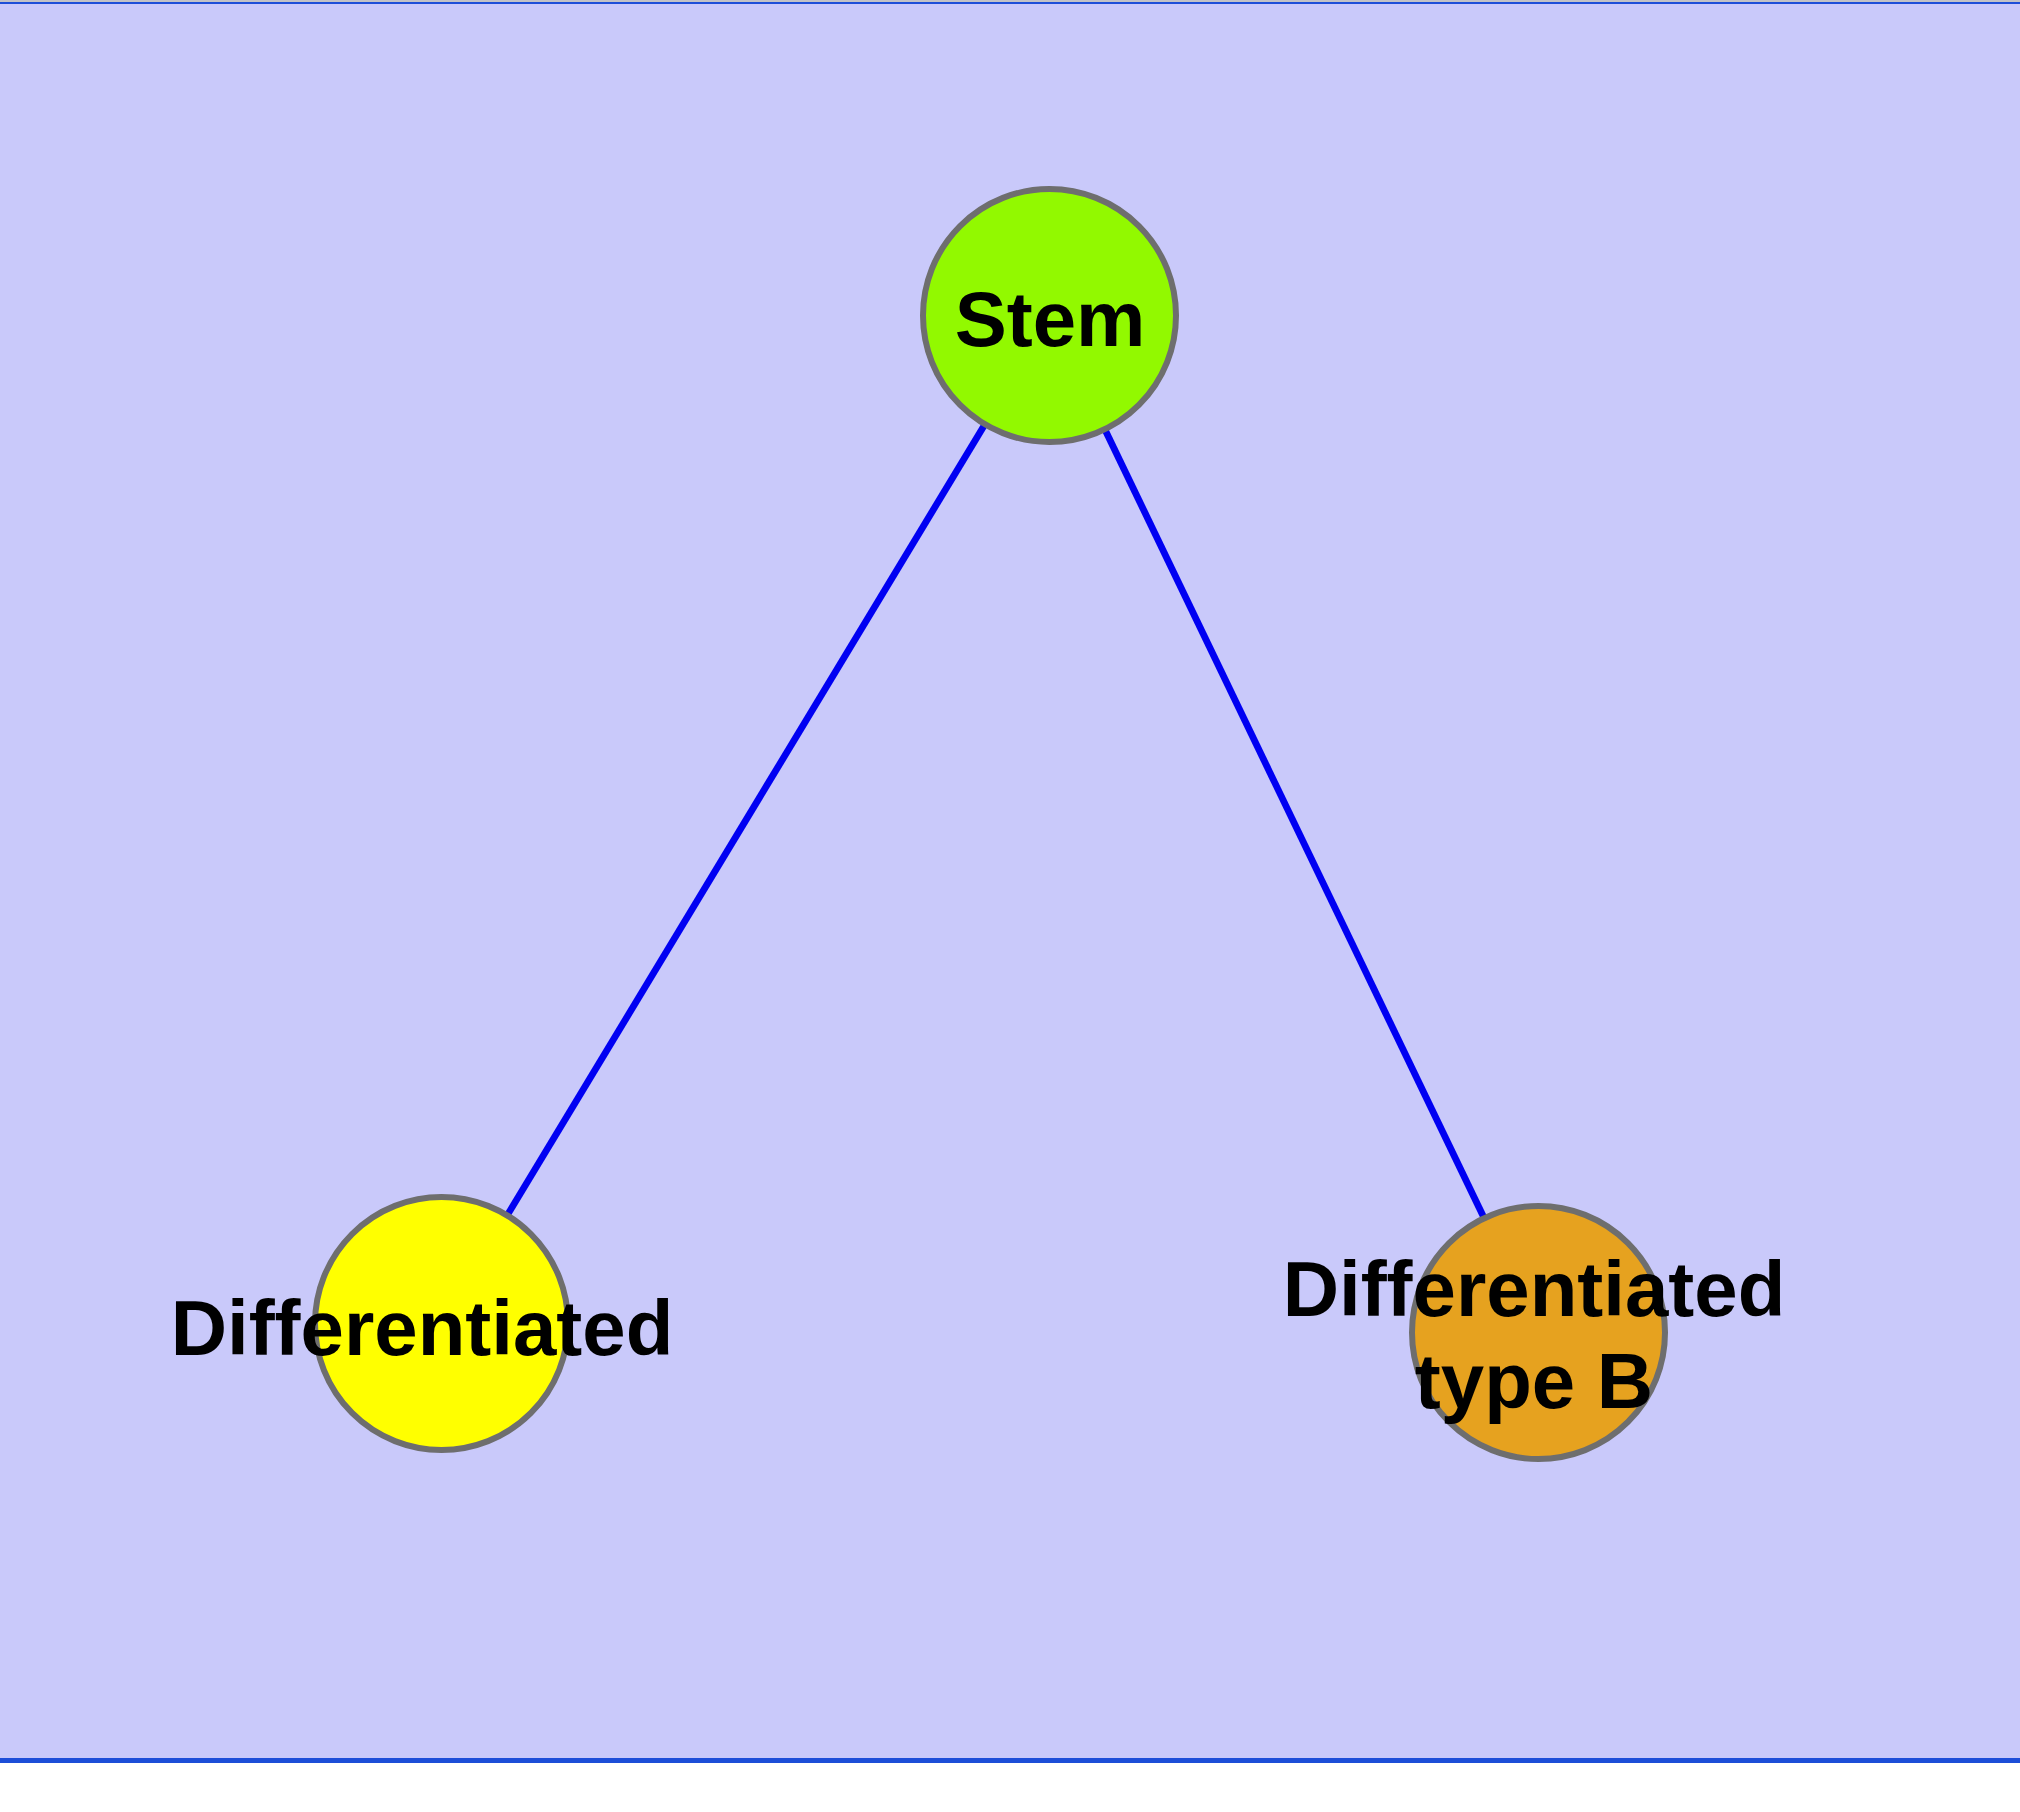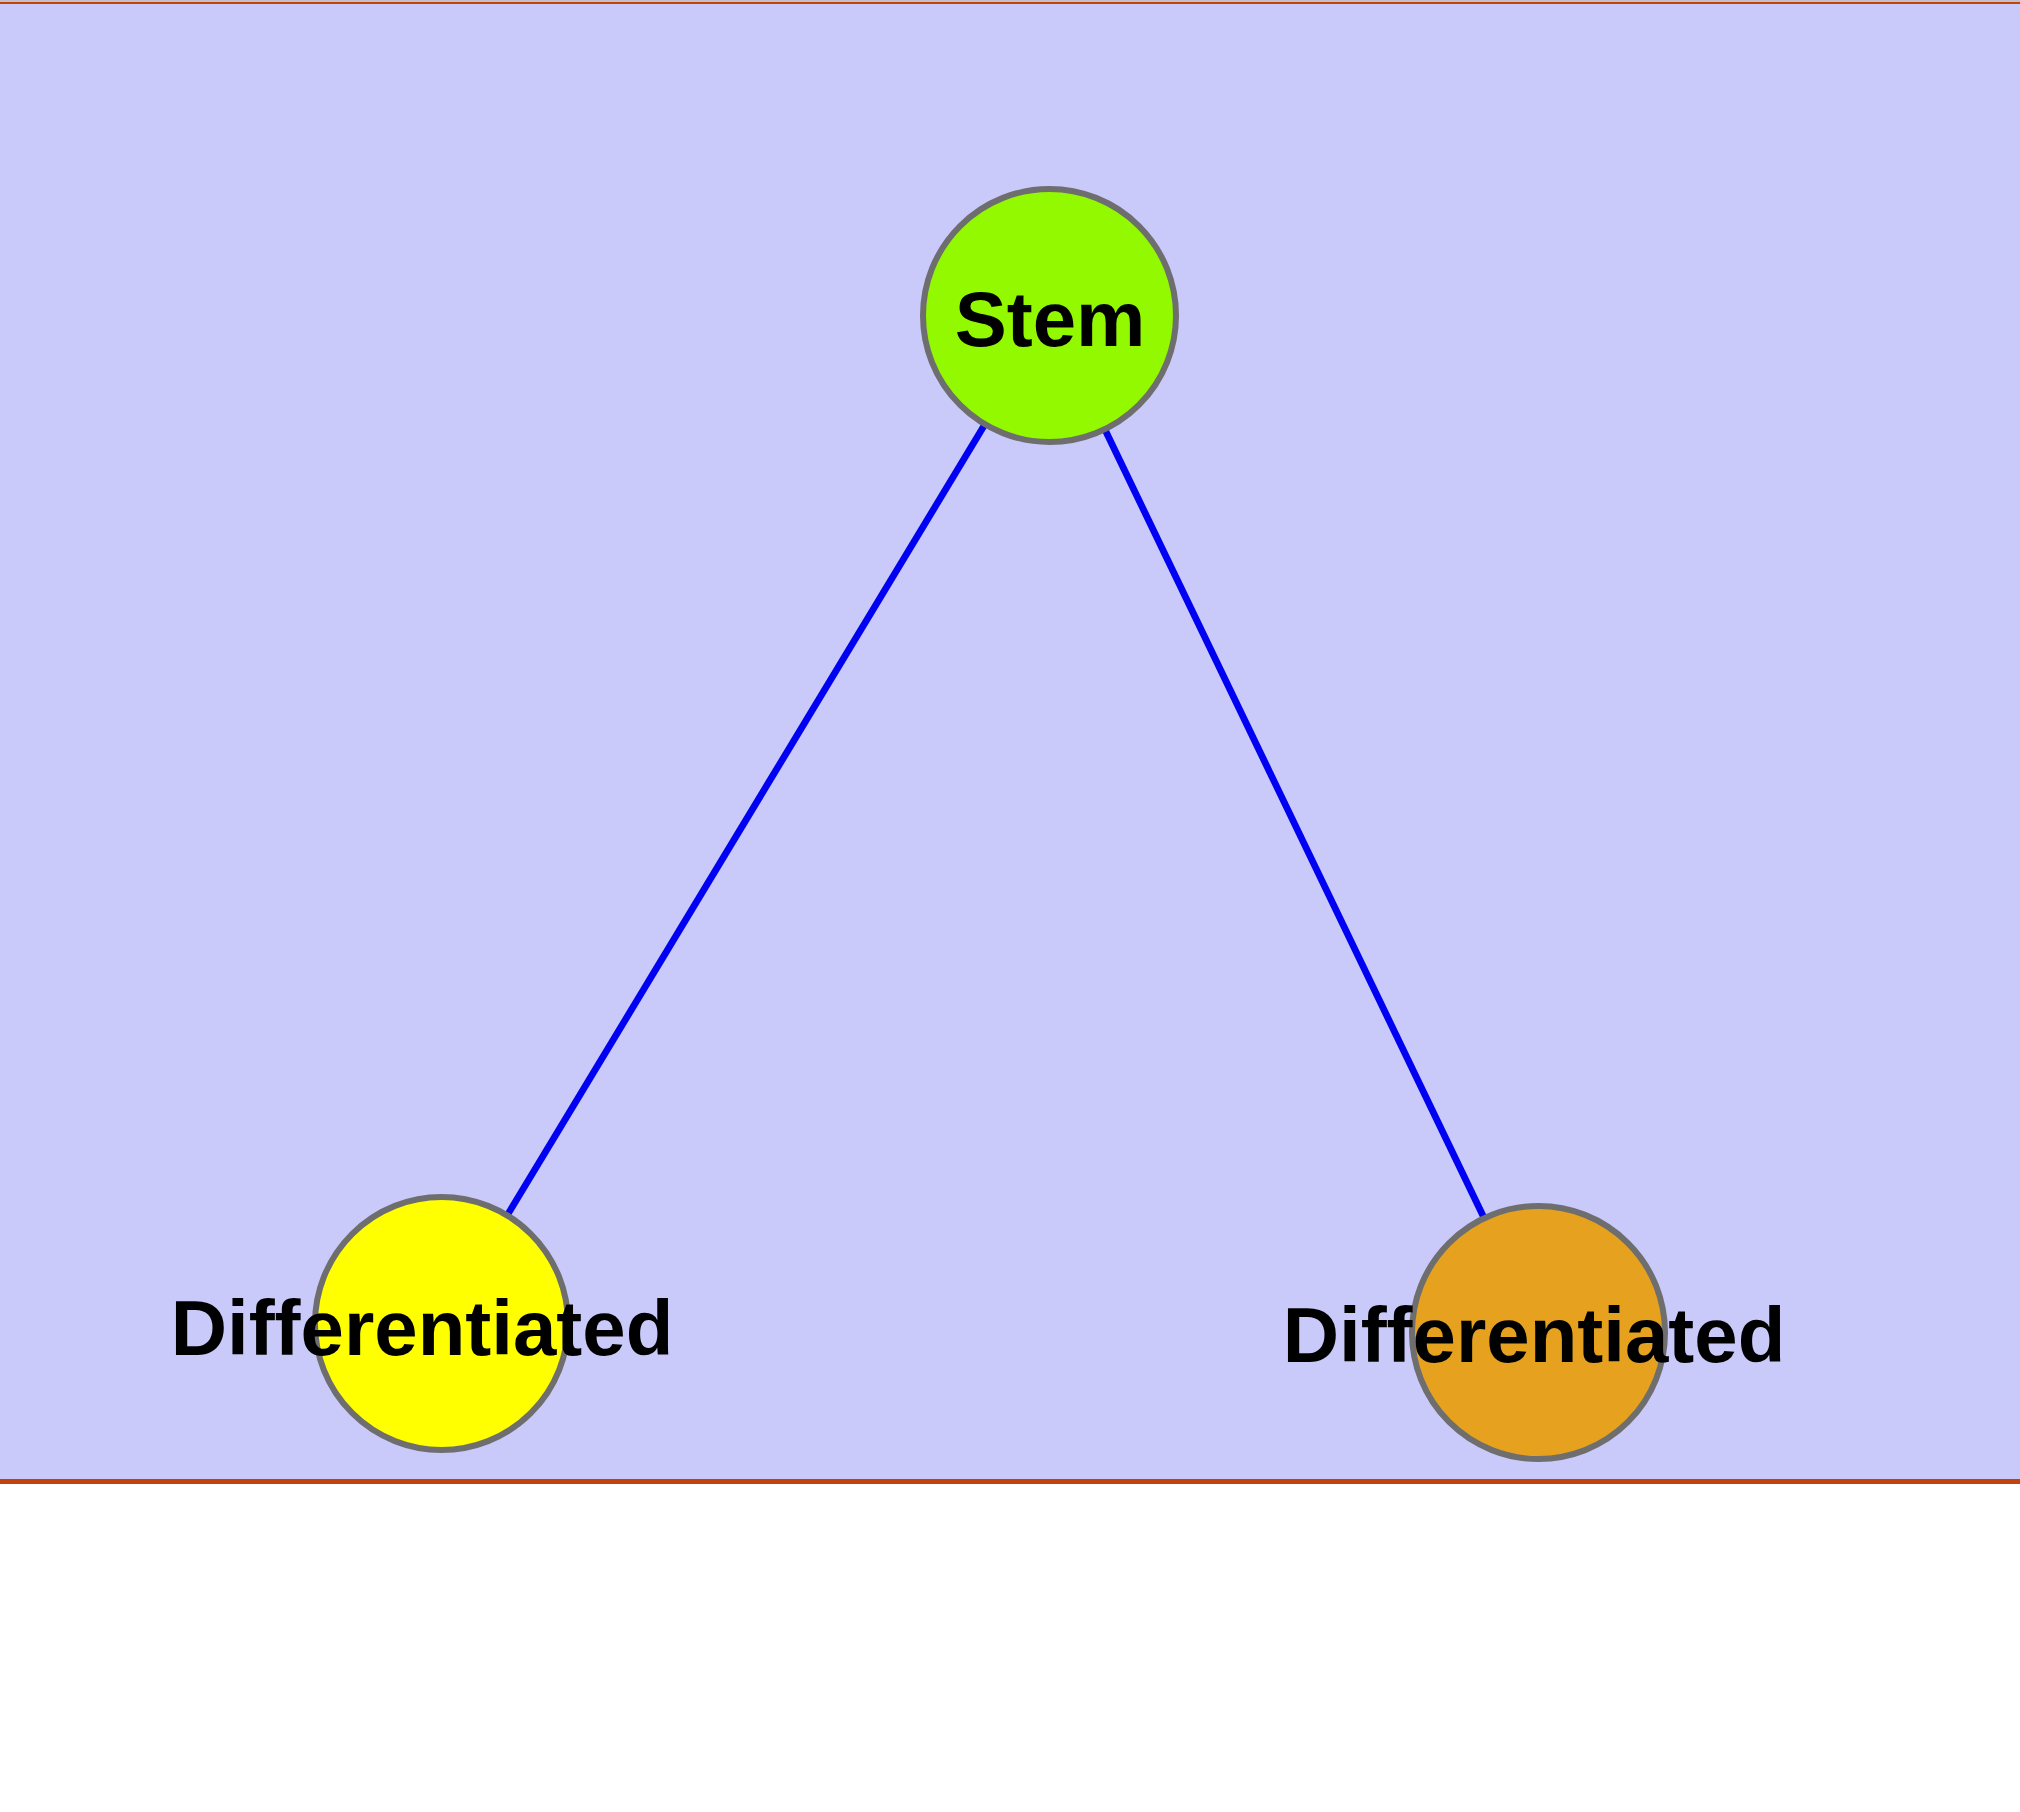--- a/index.html
+++ b/index.html
@@ -7,22 +7,22 @@
     padding: 0;
     width: 2021px;
     height: 1812px;
     background: #ffffff;
     font-family: "Liberation Sans", sans-serif;
     overflow: hidden;
   }
   .page {
     position: relative;
     width: 2021px;
-    height: 1484px;
-    background: #c2410c;
+    height: 1763px;
+    background: #1d4ed8;
   }
   .top-hairline {
     position: absolute;
     top: 0; left: 0; right: 0;
     height: 1.7px;
     background: #c2c2c6;
   }
   .canvas {
     position: absolute;
     top: 4.2px;
@@ -88,17 +88,18 @@
     <div class="node-label label-stem" style="color: rgb(0, 0, 0);">
       <span class="label-line">Stem</span>
     </div>
 
     <div class="node-label label-typea" style="color: rgb(0, 0, 0);">
       <span class="label-line">Differentiated</span>
     </div>
 
     <div class="node-label label-typeb" style="color: rgb(0, 0, 0);">
       <span class="label-line">Differentiated</span>
+      <span class="label-line">type B</span>
     </div>
 
   </div>
 </div>
 
 
 </body></html>

